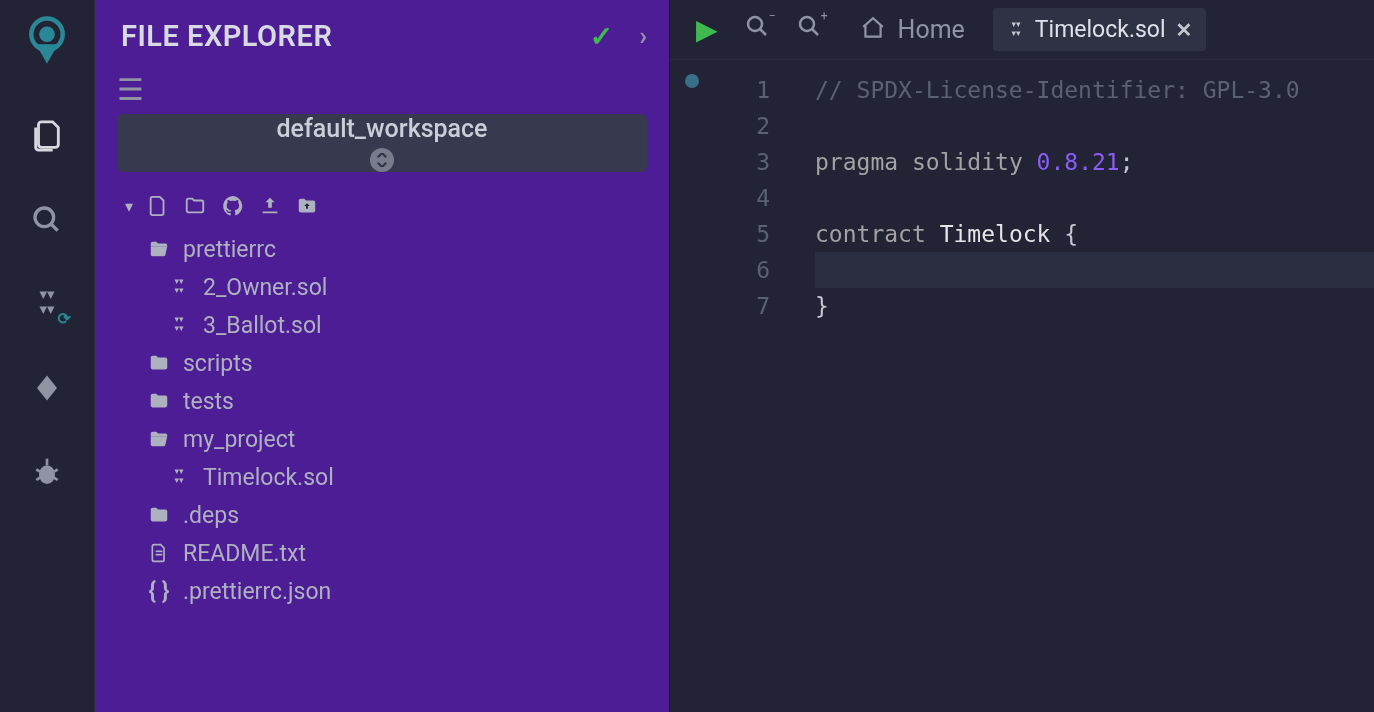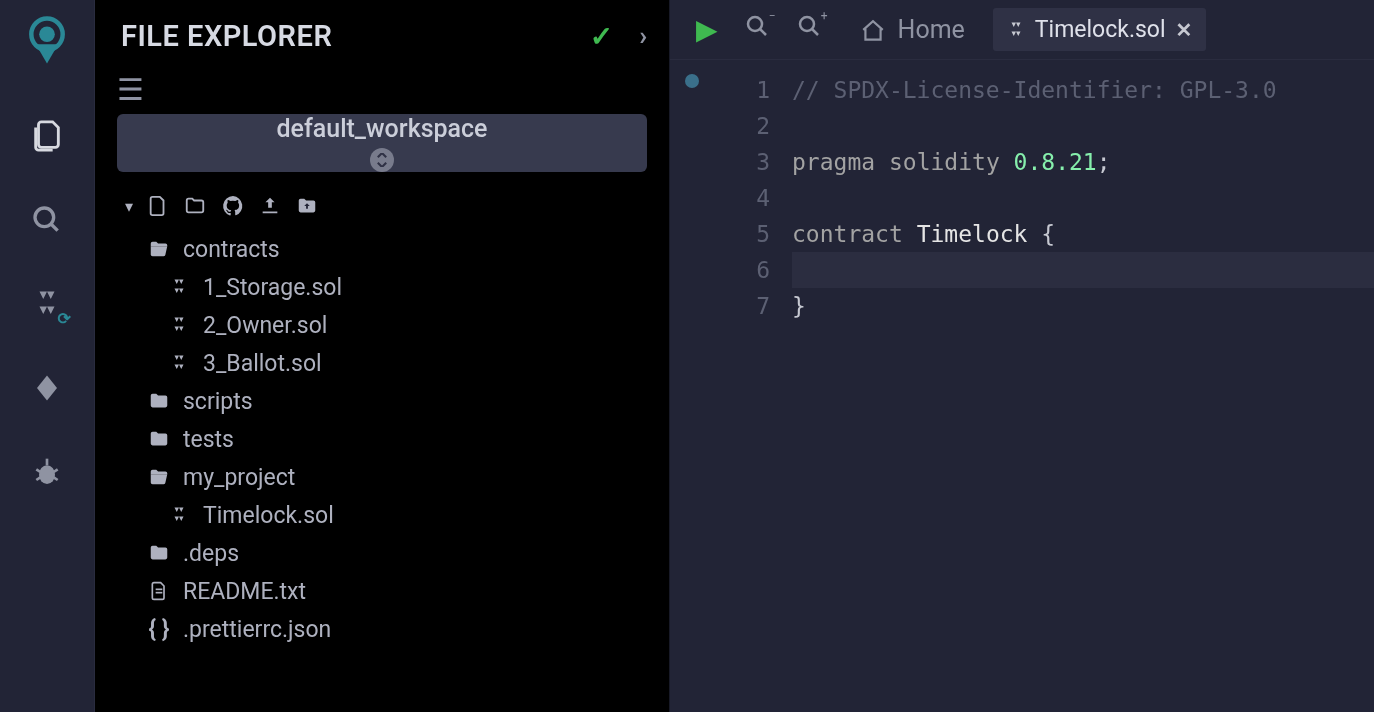--- a/index.html
+++ b/index.html
@@ -34,21 +34,21 @@
     display: flex; align-items: center; justify-content: center;
     color: #8f93a2;
     cursor: pointer;
   }
   .iconbar .icon.active { color:#d7d9e0; }
   .iconbar .icon.sol { color:#8f93a2; position:relative;}
   .iconbar .sol-arrows { position:absolute; right:-2px; bottom:-2px; color:#2a8896; font-size:16px; font-weight:bold;}
   
   .sidebar {
     width: 575px;
-    background: #000000;
+    background: #4c1d95;
     border-right: 1px solid #181a27;
     padding: 12px 0 0 0;
     text-align: right;
   }
   .sidebar-header {
     display:flex; align-items:center; justify-content:space-between;
     padding: 0 22px 0 26px;
     height: 48px;
   }
   .sidebar-title {
@@ -107,21 +107,21 @@
     height:60px;
     display:flex; align-items:center;
     padding-left:26px;
     gap:28px;
     border-bottom:1px solid #2a2c3f;
   }
   .play { color:#3fb950; font-size:28px;}
   .glass { color:#8f93a2; font-size:22px; position:relative;}
   .glass .pm { position:absolute; right:-6px; top:-6px; font-size:12px;}
   .home-tab {
-    display:flex; align-items:flex-end; gap:12px;
+    display:flex; align-items:flex-start; gap:12px;
     color:#8f93a2; font-size:25px;
     margin-left:10px;
     cursor:pointer;
   }
   .file-tab {
     display:flex; align-items:center; gap:10px;
     background:#2f3145;
     border-radius:3px;
     padding:8px 14px;
     color:#dfe1ea; font-size:23px;
@@ -138,27 +138,28 @@
   .linenos {
     width:72px; padding:12px 16px 0 0;
     text-align:right;
     color:#5c6073;
     line-height:36px;
   }
   .code {
     flex:1; padding:12px 0 0 6px;
     line-height:36px;
     white-space:pre;
+    margin-left:23px;
   }
   .code .line {height:36px;}
   .code .hl { background:#2b2d40; display:block; width:100%;}
   .tok-comment{color:#5c6073;}
   .tok-kw{color:#a3a3a3;}
   .tok-id{color:#e5e5e5;}
-  .tok-num{color:#86efac;}
+  .tok-num{color:#8b5cf6;}
   .tok-punc{color:#c6c8d1;}
 </style>
 </head>
 <body>
 
 <div class="iconbar">
   <div class="logo">
     <svg width="56" height="56" viewBox="0 0 100 100">
         <circle cx="50" cy="38" r="28" fill="none" stroke="#2a8896" stroke-width="8"></circle>
         <circle cx="50" cy="38" r="14" fill="#2a8896"></circle>
@@ -239,29 +240,21 @@
       </svg>
   </div>
   <div class="tree" id="file-tree">
       <div class="tree-row indent1">
         <span class="tree-icon">
           <svg width="22" height="22" viewBox="0 0 24 24" fill="currentColor">
             <path d="M3 6a2 2 0 0 1 2-2h4l2 2h8a2 2 0 0 1 2 2v1H3z"></path>
             <path d="M3 9h18l-2 9a2 2 0 0 1-2 2H5a2 2 0 0 1-2-2z"></path>
           </svg>
         </span>
-        <span>contracts</span>
-      </div>
-      <div class="tree-row indent2">
-        <span class="tree-icon">
-          <svg width="18" height="18" viewBox="0 0 24 24" fill="currentColor">
-            <path d="M6 2 L12 2 L9 8 Z M12 2 L18 2 L15 8 Z M6 14 L12 14 L9 20 Z M12 14 L18 14 L15 20 Z"></path>
-          </svg>
-        </span>
-        <span>1_Storage.sol</span>
+        <span>prettierrc</span>
       </div>
       <div class="tree-row indent2">
         <span class="tree-icon">
           <svg width="18" height="18" viewBox="0 0 24 24" fill="currentColor">
             <path d="M6 2 L12 2 L9 8 Z M12 2 L18 2 L15 8 Z M6 14 L12 14 L9 20 Z M12 14 L18 14 L15 20 Z"></path>
           </svg>
         </span>
         <span>2_Owner.sol</span>
       </div>
       <div class="tree-row indent2">

